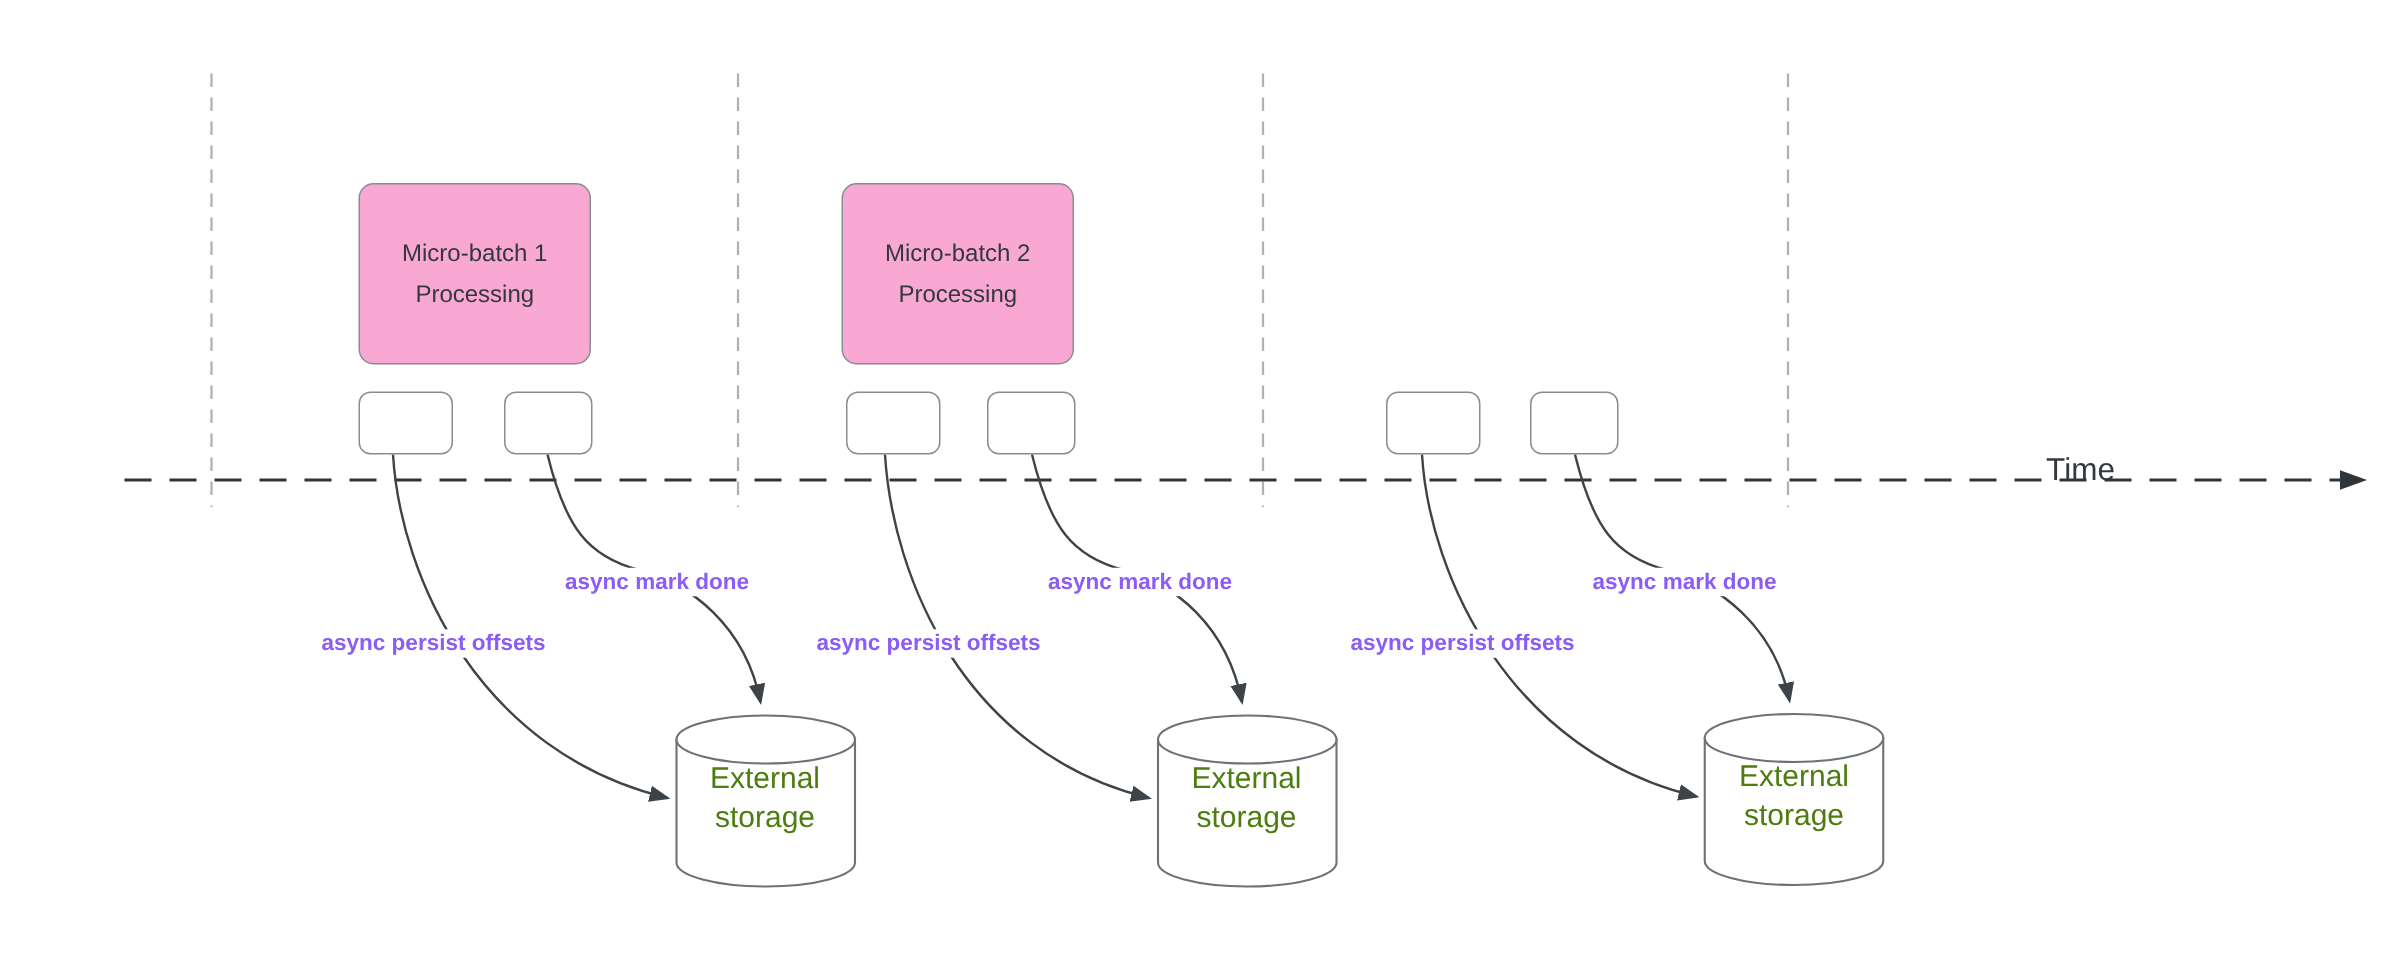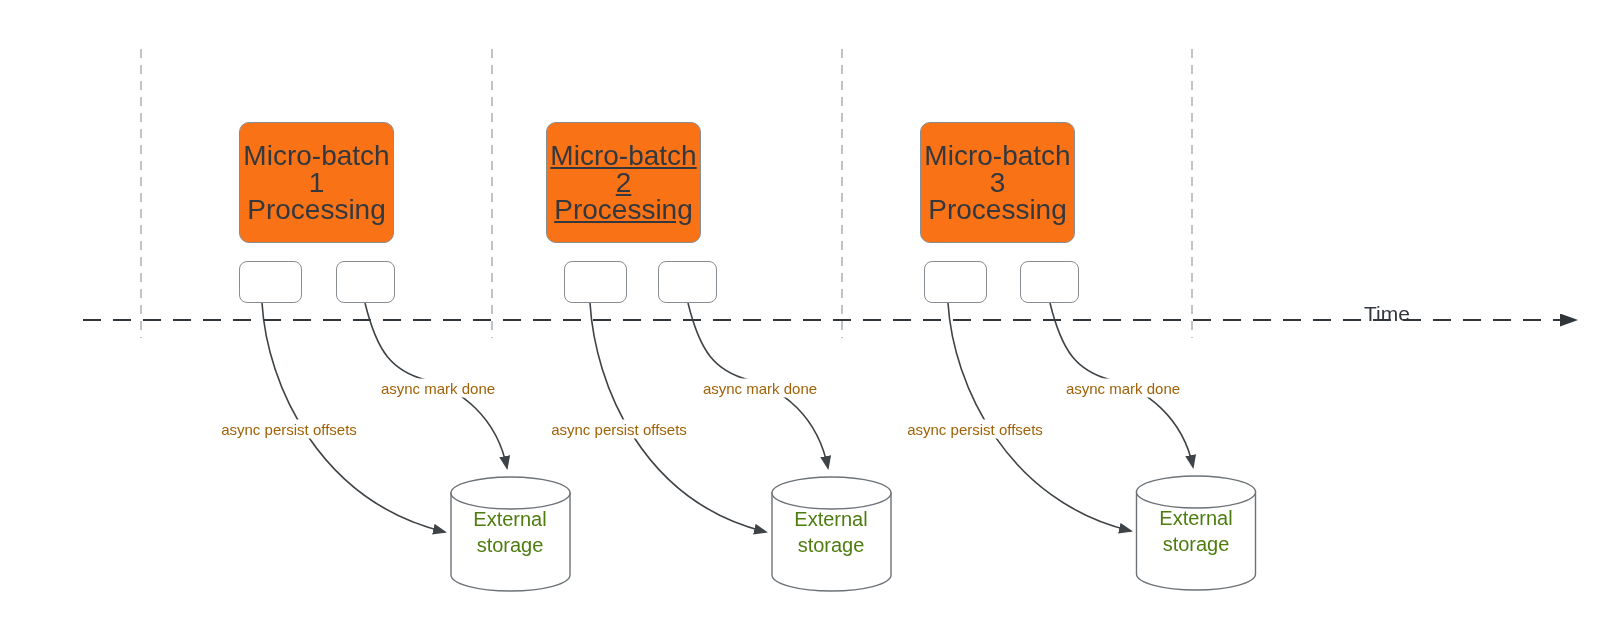--- a/index.html
+++ b/index.html
@@ -22,26 +22,26 @@
     height: 642px;
     z-index: 1;
   }
   .proc-box {
     position: absolute;
     width: 155px;
     height: 121px;
     box-sizing: border-box;
     border: 1.4px solid #888d92;
     border-radius: 10px;
-    background: #f97316;
+    background: #f9a8d4;
     display: flex;
     align-items: center;
     justify-content: flex-end;
     text-align: center;
-    font-size: 28px;
+    font-size: 16px;
     line-height: 27px;
     color: #33383e;
     z-index: 2;
   }
   .proc-box .proc-title { width: 100%; }
   .mini-box {
     position: absolute;
     height: 42px;
     box-sizing: border-box;
     border: 1.4px solid #888d92;
@@ -50,22 +50,22 @@
     z-index: 2;
   }
   .mini-a { width: 63px; }
   .mini-b { width: 59px; }
   .async-label {
     position: absolute;
     transform: translate(-50%, -50%);
     background: #ffffff;
     padding: 1px 3px;
     font-size: 15px;
-    font-weight: normal;
-    color: #a16207;
+    font-weight: bold;
+    color: #8b5cf6;
     white-space: nowrap;
     z-index: 3;
   }
   .storage-label {
     position: absolute;
     width: 100px;
     text-align: center;
     font-size: 20px;
     line-height: 26px;
     color: #4d7c0f;
@@ -126,32 +126,29 @@
 
   <div class="proc-box" style="left:239px; top:122px;">
     <span class="proc-title">Micro-batch 1 Processing</span>
   </div>
   <div class="mini-box mini-a" style="left:239px; top:261px;"></div>
   <div class="mini-box mini-b" style="left:336px; top:261px;"></div>
   <div class="async-label" style="left:289px; top:429px;">async persist offsets</div>
   <div class="async-label" style="left:438px; top:388px;">async mark done</div>
   <div class="storage-label" style="left:460px; top:506px;">External storage</div>
 
-  <div class="proc-box" style="left:546px; top:122px;text-decoration:underline;">
+  <div class="proc-box" style="left:561px; top:122px;">
     <span class="proc-title">Micro-batch 2 Processing</span>
   </div>
   <div class="mini-box mini-a" style="left:564px; top:261px;"></div>
   <div class="mini-box mini-b" style="left:658px; top:261px;"></div>
   <div class="async-label" style="left:619px; top:429px;">async persist offsets</div>
   <div class="async-label" style="left:760px; top:388px;">async mark done</div>
   <div class="storage-label" style="left:781px; top:506px;">External storage</div>
 
-  <div class="proc-box" style="left:920px; top:122px;">
-    <span class="proc-title">Micro-batch 3 Processing</span>
-  </div>
   <div class="mini-box mini-a" style="left:924px; top:261px;"></div>
   <div class="mini-box mini-b" style="left:1020px; top:261px;"></div>
   <div class="async-label" style="left:975px; top:429px;">async persist offsets</div>
   <div class="async-label" style="left:1123px; top:388px;">async mark done</div>
   <div class="storage-label" style="left:1146px; top:505px;">External storage</div>
 
   <div class="time-label" style="left:1387px; top:270px;margin-top:44px;">Time</div>
 
 </div>
 

